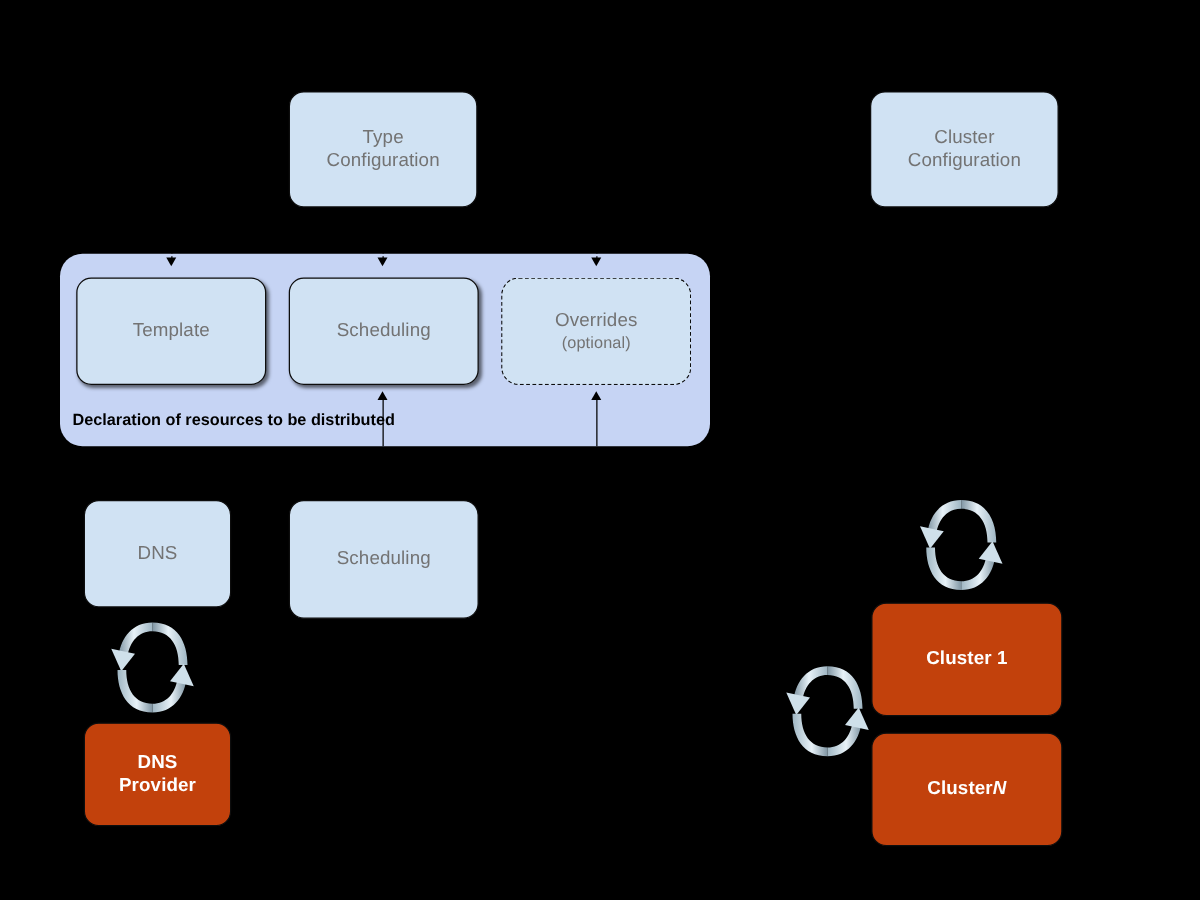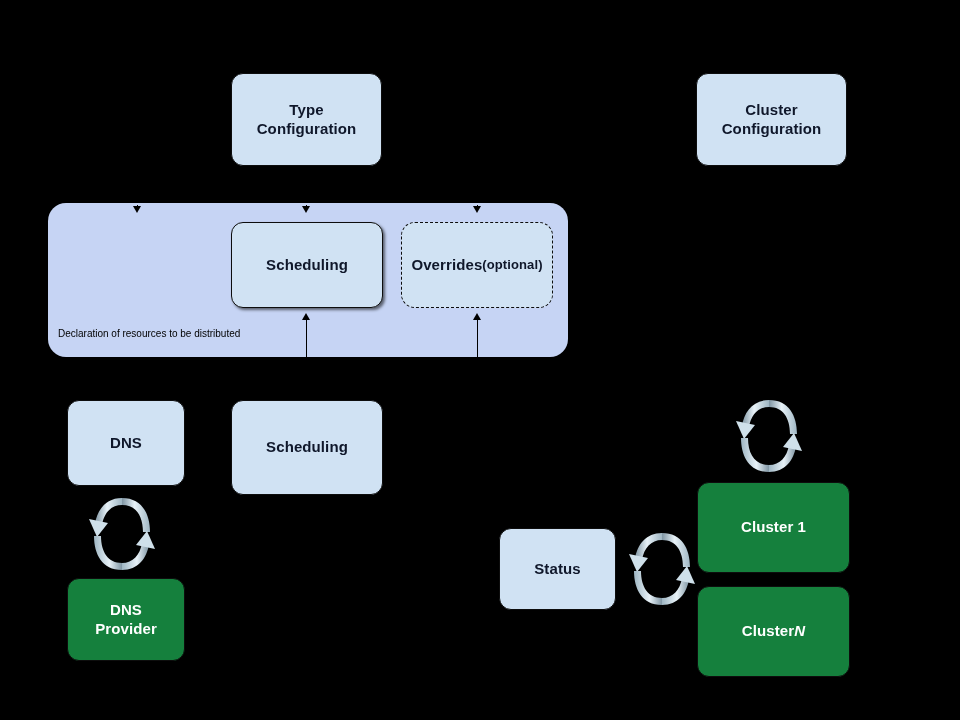--- a/index.html
+++ b/index.html
@@ -5,34 +5,33 @@
   html,body{margin:0;padding:0;background:#000;}
   body{width:960px;height:720px;overflow:hidden;font-family:"Liberation Sans","DejaVu Sans",sans-serif;}
   #stage{position:relative;width:960px;height:720px;background:#000000;}
 
   .node{
     position:absolute;
     box-sizing:border-box;
     display:flex;align-items:center;justify-content:center;
     text-align:center;
     border-radius:12px;
-    color:#0f172a;
+    color:#737373;
     font-size:15px;
     line-height:1.25;
     letter-spacing:.1px;
     white-space:pre-line;
-    font-weight:bold;
   }
   .node.light{
     background:#d0e2f3;
     border:1px solid #0d0d0d;
     box-shadow:2px 2px 3px rgba(0,0,0,.55);
   }
   .node.accent{
-    background:#15803d;
+    background:#c2410c;
     border:1px solid #0d0d0d;
     color:#ffffff;
     font-weight:bold;
     box-shadow:2px 2px 3px rgba(0,0,0,.55);
   }
   .node.dashed{
     background:#d0e2f3;
     border:1.6px dashed #0d0d0d;
     border-radius:14px;
     box-shadow:none;
@@ -44,22 +43,23 @@
   #group-box{
     position:absolute;
     left:48px;top:203px;width:520px;height:154px;
     background:#c6d4f4;
     border-radius:18px;
     box-shadow:2px 2px 3px rgba(0,0,0,.55);
   }
   #group-caption{
     position:absolute;
     left:58px;top:328px;
-    font-size:10px;color:#000;
+    font-size:13px;color:#000;
     white-space:nowrap;
+    font-weight:bold;
   }
 
   
   .vline{position:absolute;width:0;border-left:1.3px solid #000;}
   .vline.dash{border-left:1.3px dashed #000;}
   .arrowhead{
     position:absolute;width:0;height:0;
     border-left:4.5px solid transparent;
     border-right:4.5px solid transparent;
   }
@@ -91,40 +91,40 @@
 
   <div class="vline" style="left:477px;top:318px;height:39px;"></div>
   <div class="arrowhead up" style="left:472.5px;top:313px;"></div>
 
   <div class="node light" style="left:231px;top:73px;width:151px;height:93px;">Type
 Configuration</div>
 
   <div class="node light" style="left:696px;top:73px;width:151px;height:93px;">Cluster
 Configuration</div>
 
+  <div class="node light" style="left:61px;top:222px;width:152px;height:86px;">Template</div>
 
   <div class="node light" style="left:231px;top:222px;width:152px;height:86px;">Scheduling</div>
 
-  <div class="node dashed" style="left:401px;top:222px;width:152px;height:86px;flex-direction:row;">
+  <div class="node dashed" style="left:401px;top:222px;width:152px;height:86px;flex-direction:column;">
     <span>Overrides</span>
     <span class="sub">(optional)</span>
   </div>
 
   <div id="group-caption">Declaration of resources to be distributed</div>
 
   <div class="node light" style="left:67px;top:400px;width:118px;height:86px;">DNS</div>
 
   <div class="node light" style="left:231px;top:400px;width:152px;height:95px;text-align:center;">Scheduling</div>
 
 
   <div class="node accent" style="left:67px;top:578px;width:118px;height:83px;">DNS
 Provider</div>
 
 
-  <div class="node light" style="left:499px;top:528px;width:117px;height:82px;">Status</div>
 
   <div class="node accent" style="left:697px;top:482px;width:153px;height:91px;">Cluster 1</div>
 
   <div class="node accent" style="left:697px;top:586px;width:153px;height:91px;">
     <span>Cluster </span><em>N</em>
   </div>
 
   <div class="sync" style="left:86px;top:492px;">
     <svg width="72" height="84" viewBox="0 0 72 84" xmlns="http://www.w3.org/2000/svg">
       <defs>

